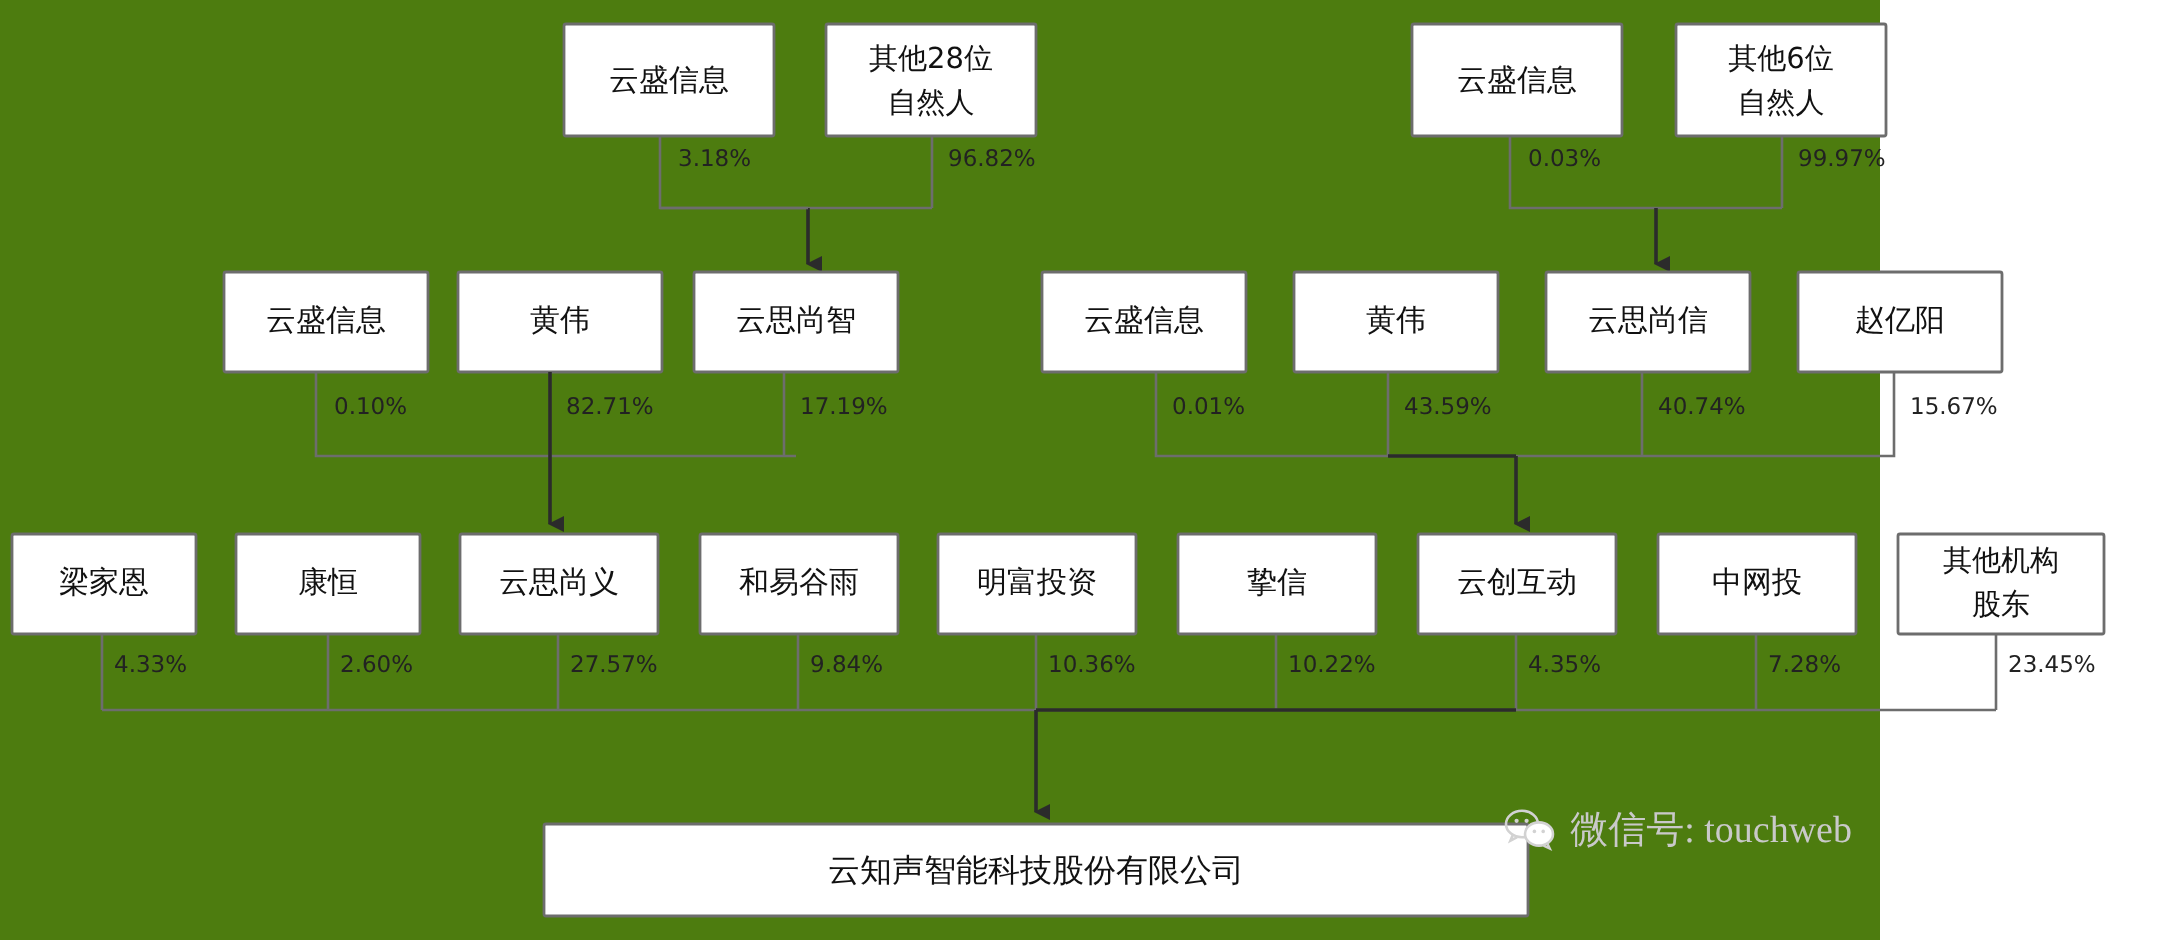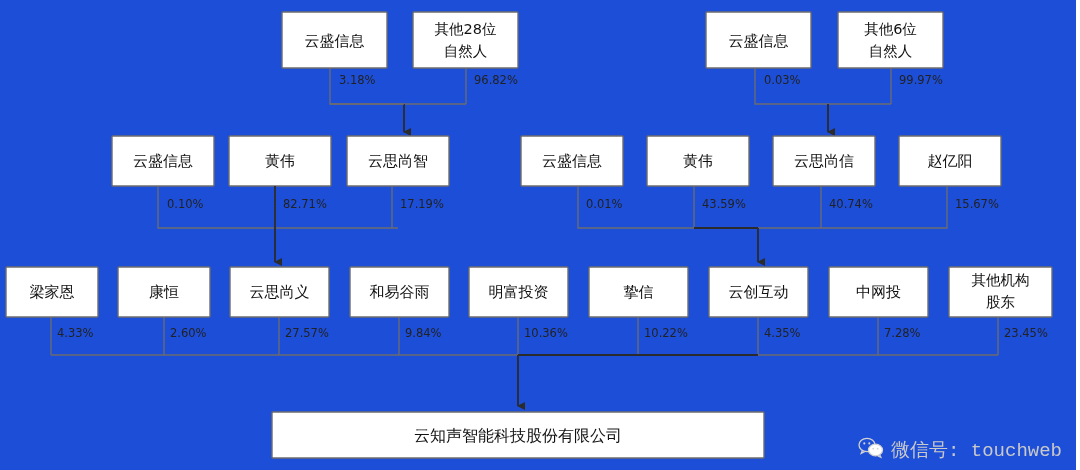--- a/index.html
+++ b/index.html
@@ -1,44 +1,44 @@
 <!DOCTYPE html>
 <html><head>
 <meta charset="utf-8">
 <style>
   html,body{margin:0;padding:0;background:#ffffff;}
   body{
     width:1080px;height:470px;overflow:hidden;
     font-family:"DejaVu Sans","Liberation Sans",sans-serif;
   }
-  #stage{position:relative;width:1076px;height:470px;background:#1d4ed8;}
+  #stage{position:relative;width:940px;height:470px;background:#4d7c0f;}
   svg#diagram{position:absolute;left:0;top:0;width:1080px;height:470px;}
   .box-rect{fill:#ffffff;stroke:#6d6d6d;stroke-width:1.4;}
   .box-text{
     font-family:"DejaVu Sans","Liberation Sans",sans-serif;
     font-size:15px;fill:#111111;text-anchor:middle;
     dominant-baseline:middle;
   }
   .box-text.two-line{font-size:14.5px;}
   .pct-text{
     font-family:"DejaVu Sans","Liberation Sans",sans-serif;
     font-size:11.5px;fill:#222222;text-anchor:start;
     dominant-baseline:middle;
   }
   .link{stroke:#6d6d6d;stroke-width:1.3;fill:none;}
   .link-dark{stroke:#2b2b2b;stroke-width:1.8;fill:none;}
   .company-text{
     font-family:"DejaVu Sans","Liberation Sans",sans-serif;
     font-size:16px;fill:#111111;text-anchor:middle;dominant-baseline:middle;
   }
   #watermark{
-    position:absolute;right:14px;top:437px;
-    display:flex;align-items:flex-start;gap:7px;
+    position:absolute;right:14px;top:402px;
+    display:flex;align-items:center;gap:7px;
     color:#c9c9c9;font-size:19px;
-    font-family:Liberation Mono, monospace;
+    font-family:Liberation Serif, serif;
     user-select:none;pointer-events:none;white-space:nowrap;
   }
   #watermark .wm-logo{display:block;}
 </style>
 </head>
 <body>
 
 <div id="stage">
 
   <svg id="diagram" viewBox="0 0 1080 470">

